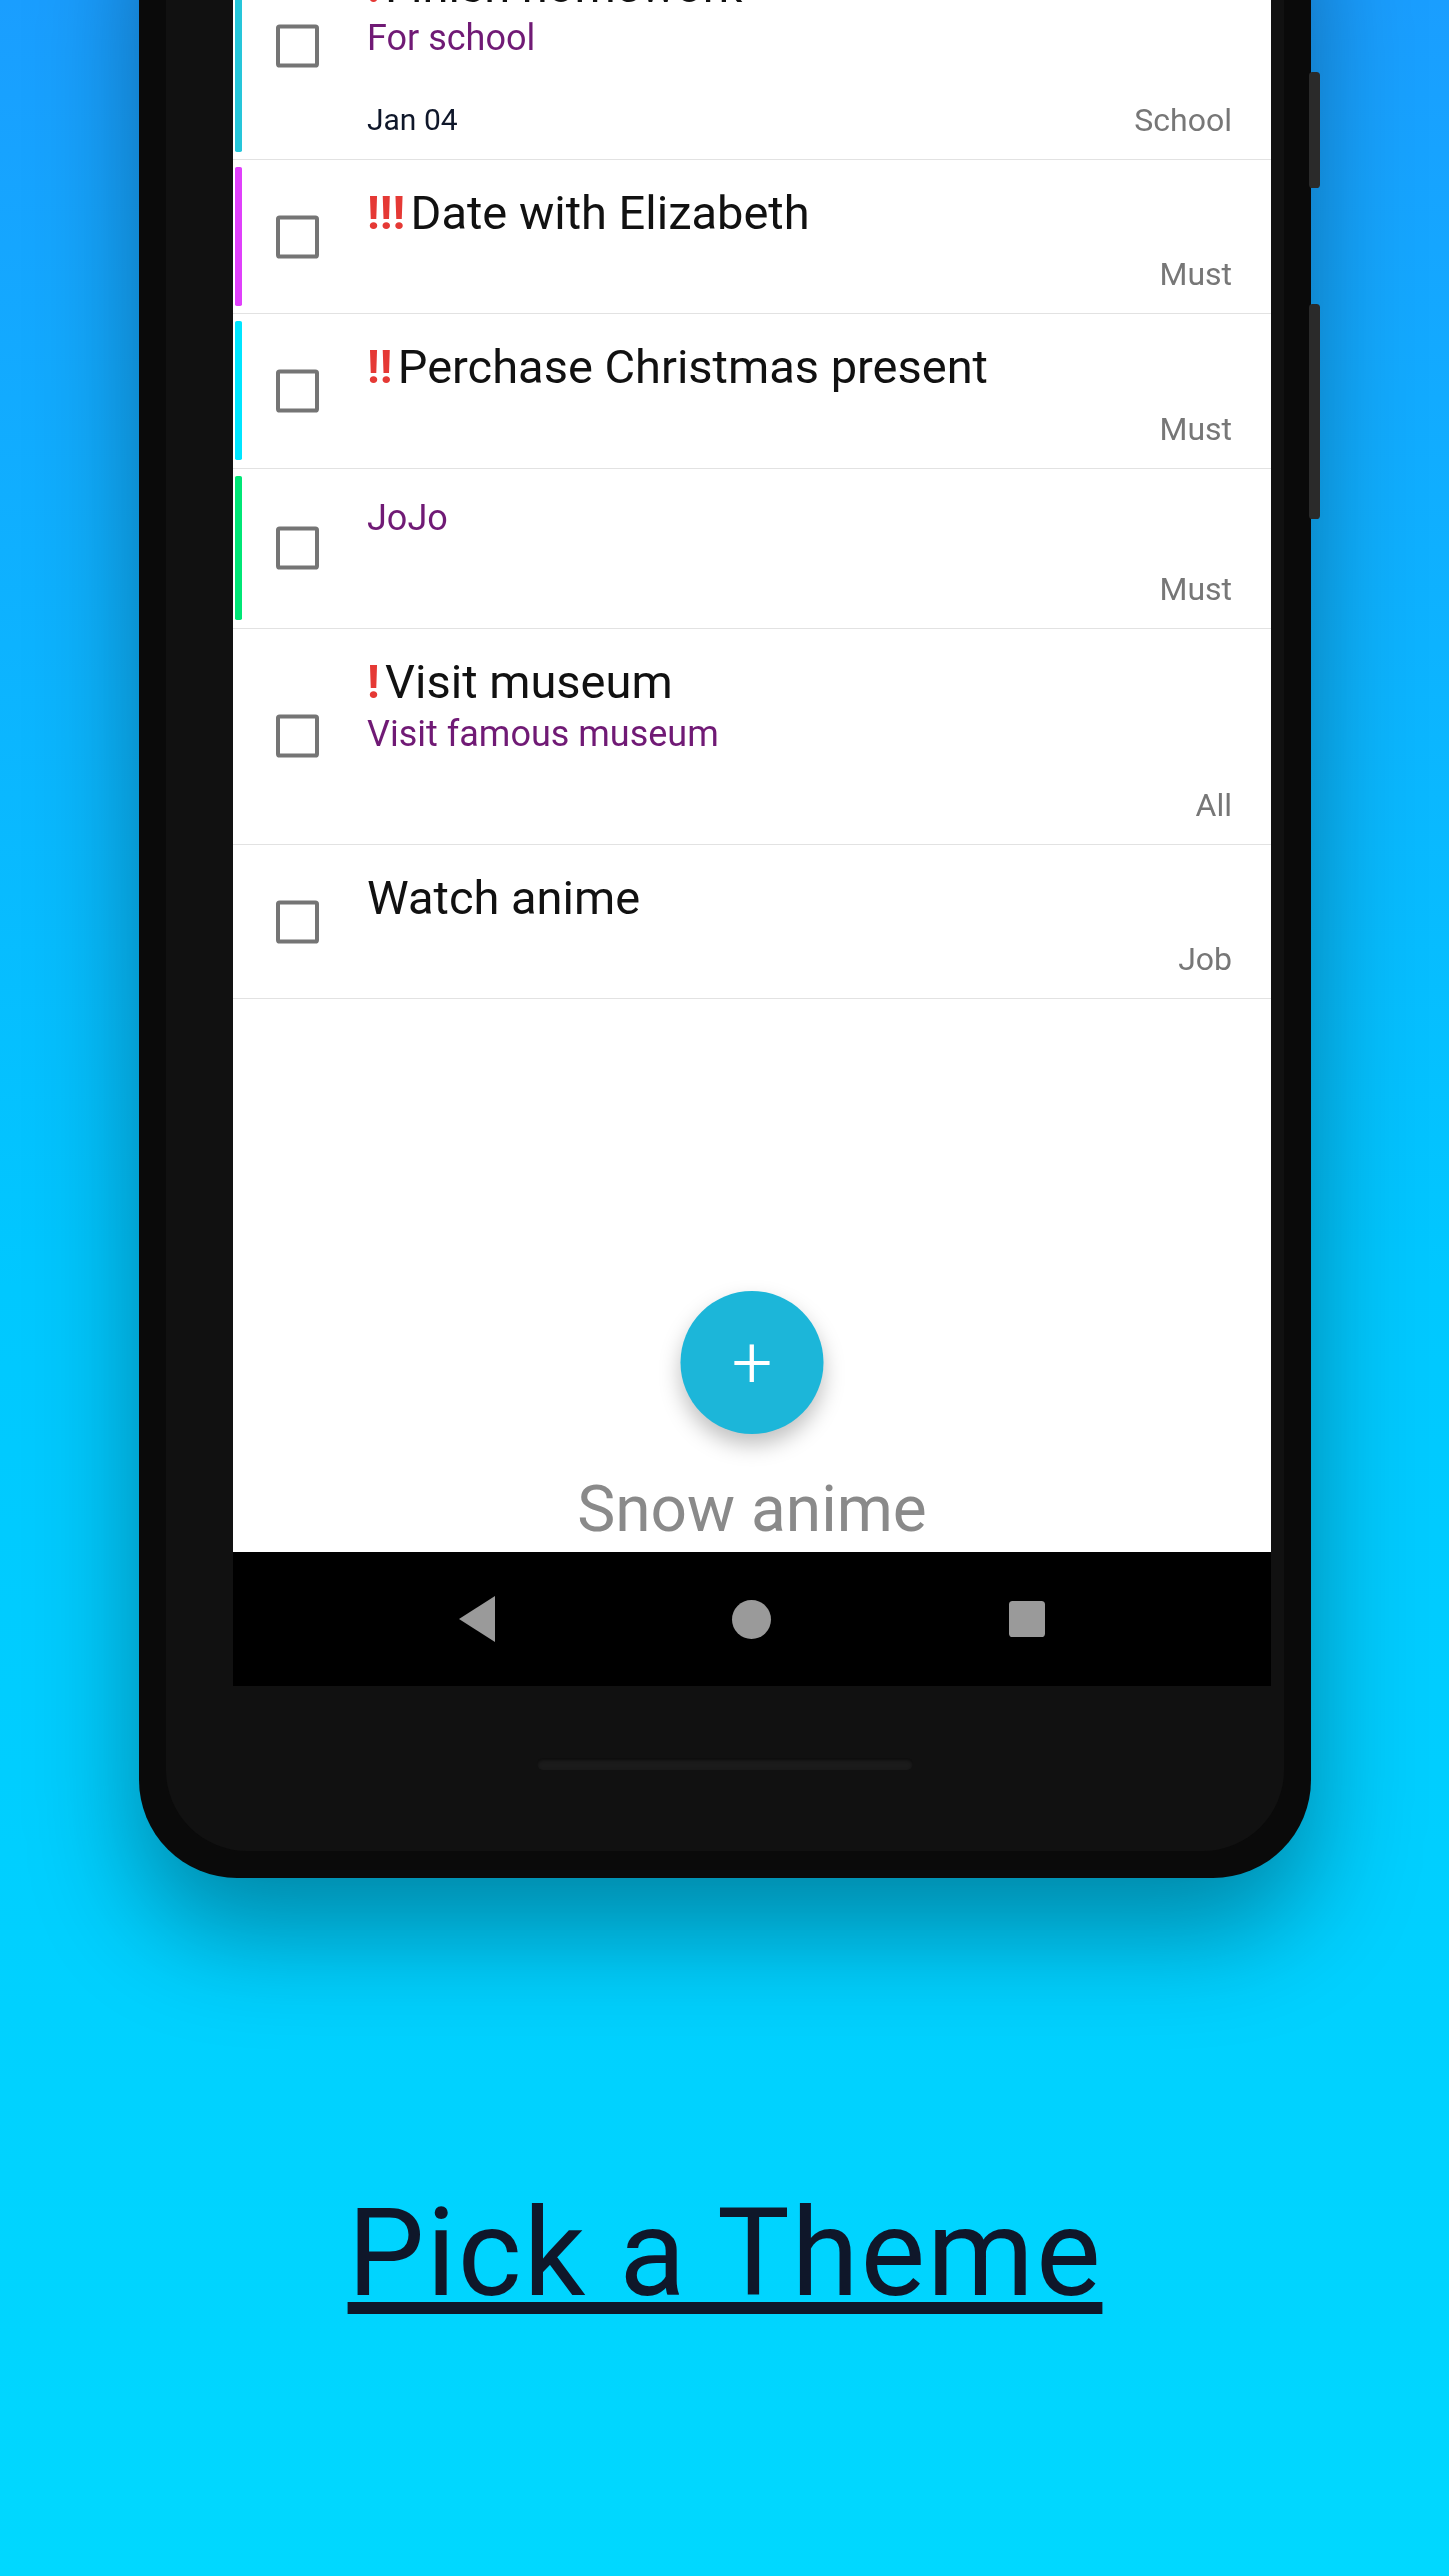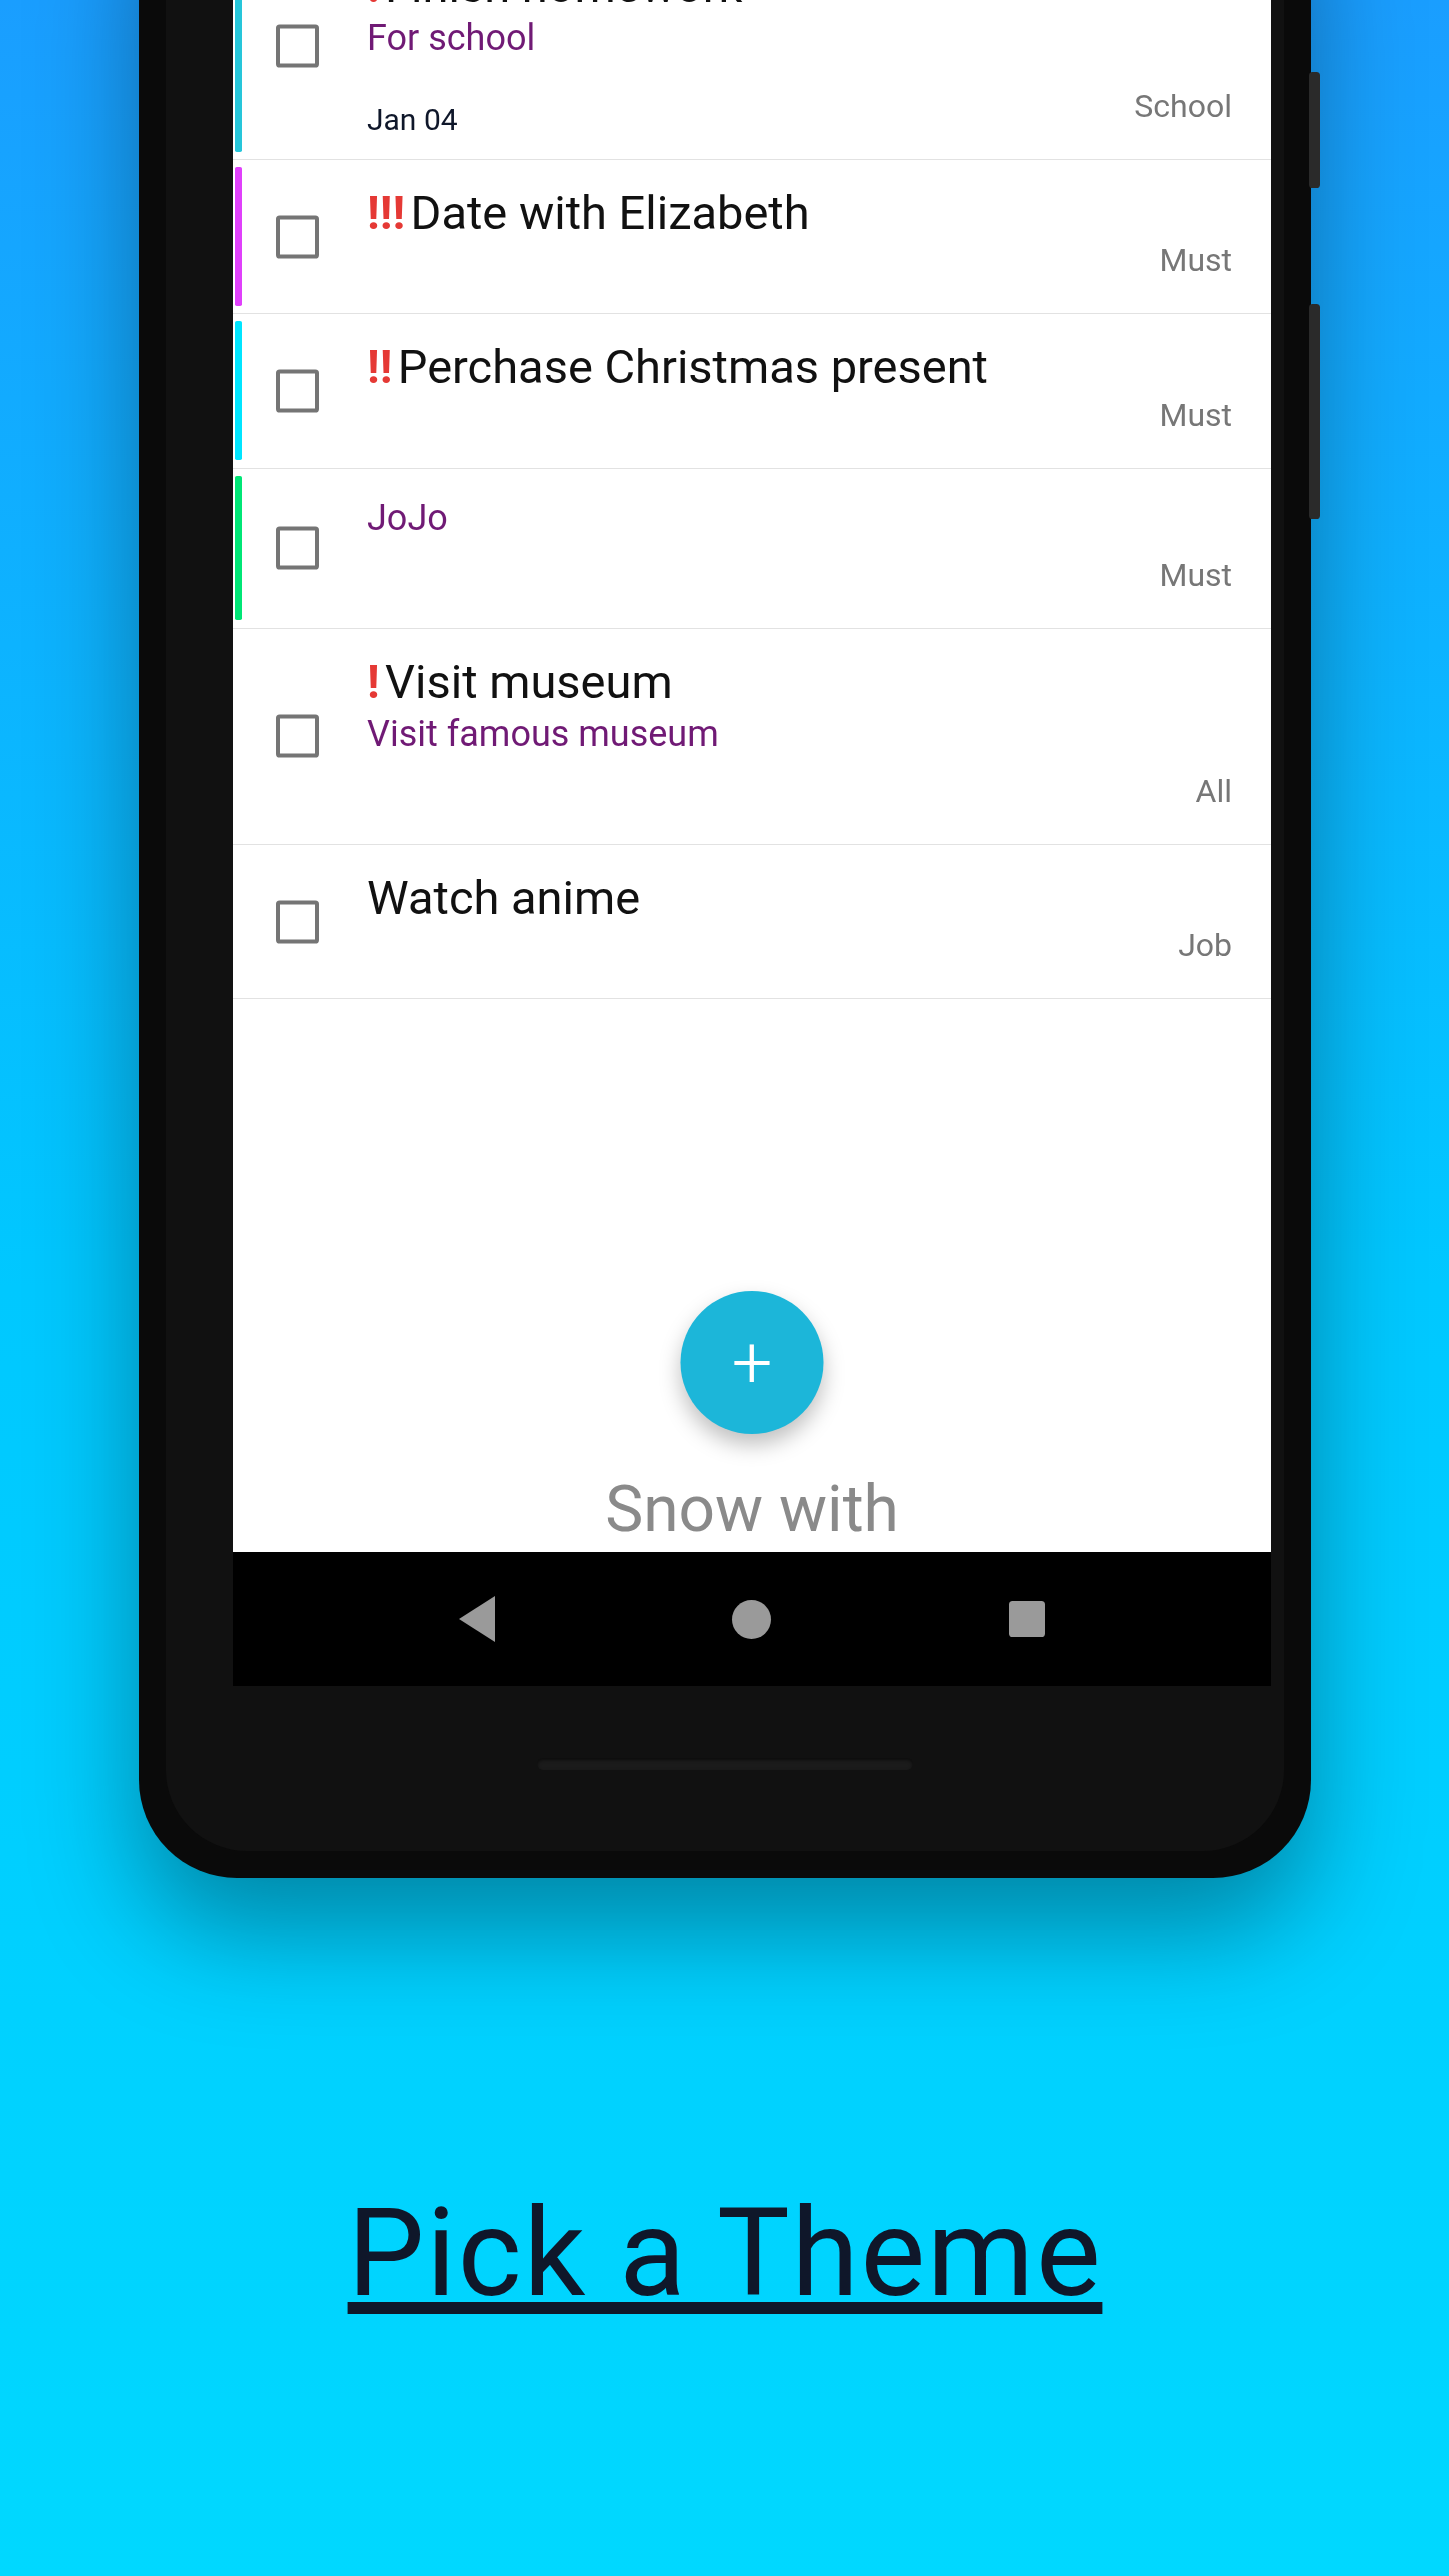--- a/index.html
+++ b/index.html
@@ -97,21 +97,21 @@
     margin-top: 3px;
   }
   .row .date {
     font-size: 30px;
     color: #0f172a;
     margin-top: 43px;
   }
   .row .tag {
     position: absolute;
     right: 39px;
-    bottom: 34px;
+    bottom: 20px;
     font-size: 32px;
     color: #777;
   }
 
   .fab {
     position: absolute;
     left: 50%;
     transform: translateX(-50%);
     bottom: 118px;
     width: 143px; height: 143px;
@@ -237,21 +237,21 @@
               <div class="check"></div>
               <div class="title"><span>Watch anime</span></div>
               <div class="tag">Job</div>
             </div>
           </div>
 
         <div class="fab">
           <span class="fab-plus">+</span>
         </div>
 
-        <div class="footer-label">Snow with</div>
+        <div class="footer-label">Snow anime</div>
       </div>
 
       <div class="navbar">
         <div class="nav-back"></div>
         <div class="nav-home"></div>
         <div class="nav-recent"></div>
       </div>
     </div>
 
     <div class="speaker"></div>

